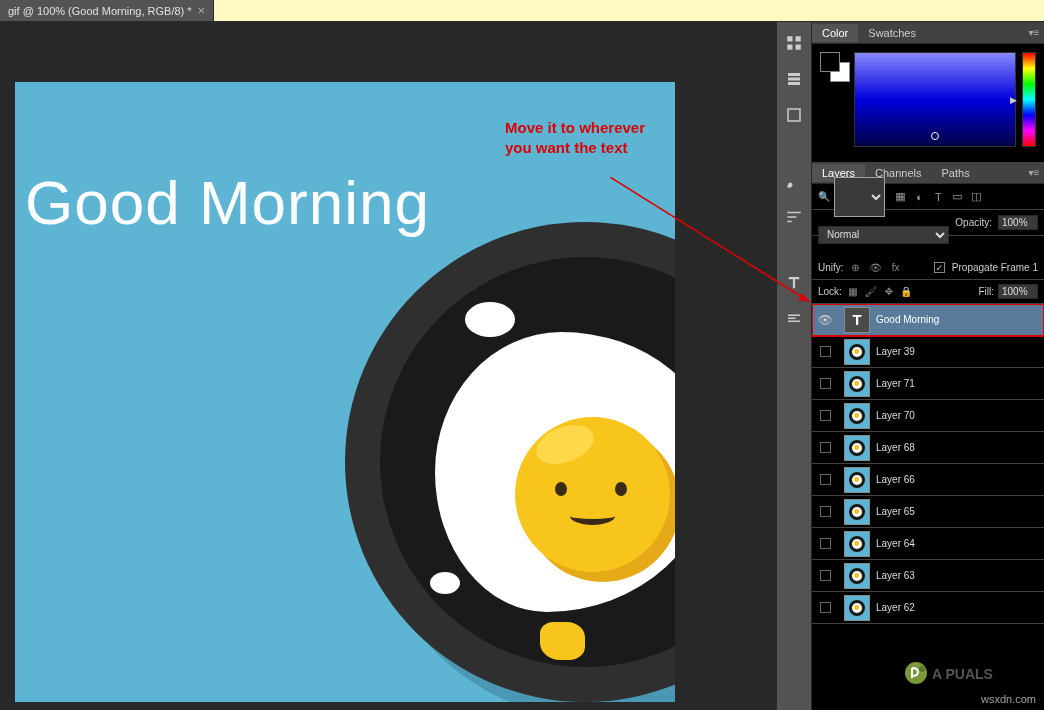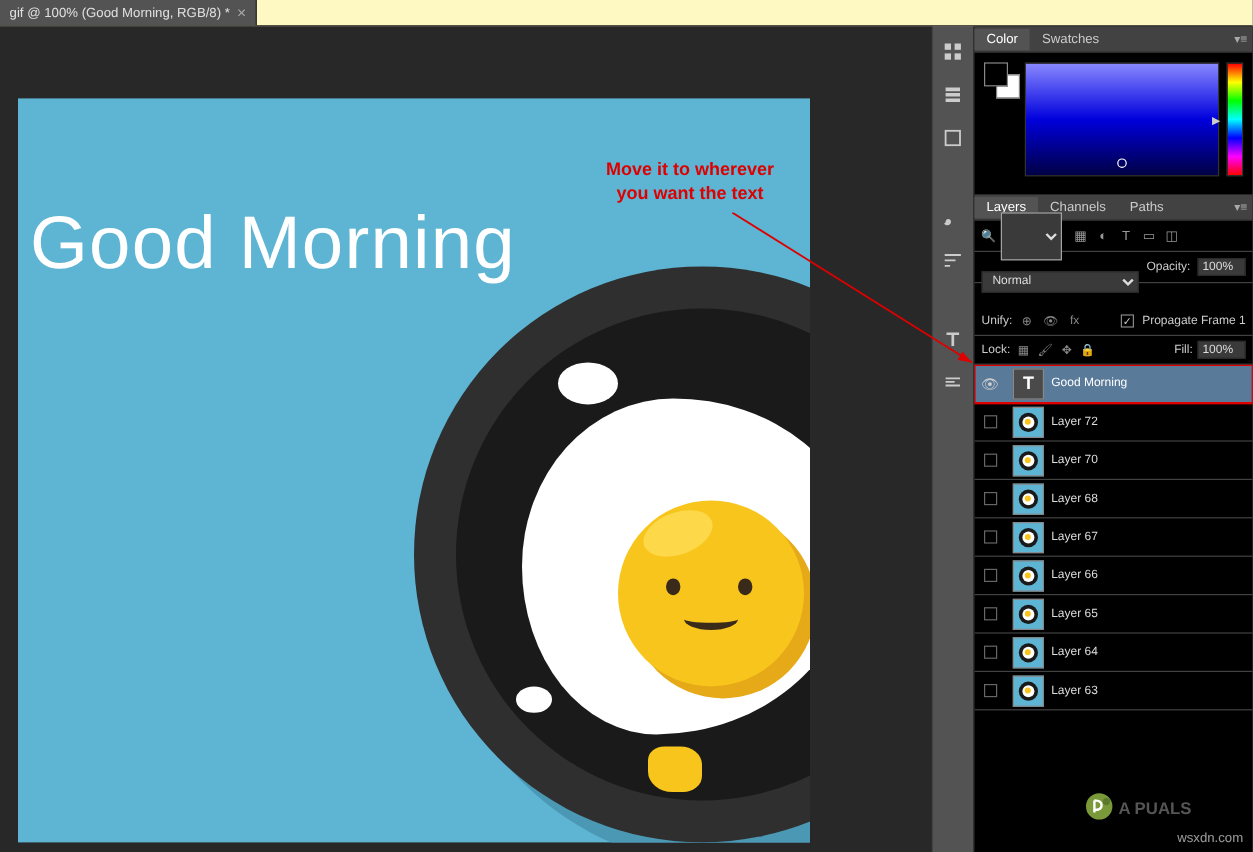--- a/index.html
+++ b/index.html
@@ -25,21 +25,21 @@
 .egg-blob2 { position: absolute; top: 350px; left: 85px; width: 30px; height: 22px; background: #fff; border-radius: 50%; }
 .yolk-shadow { position: absolute; top: 205px; left: 180px; width: 155px; height: 155px; background: #e6a917; border-radius: 50%; }
 .yolk { position: absolute; top: 195px; left: 170px; width: 155px; height: 155px; background: #f8c51c; border-radius: 50%; }
 .yolk-shine { position: absolute; top: 205px; left: 190px; width: 60px; height: 35px; background: #fdd94a; border-radius: 50%; transform: rotate(-20deg); }
 .eye { position: absolute; width: 12px; height: 14px; background: #3a2a1a; border-radius: 50%; }
 .eye.l { top: 260px; left: 210px; }
 .eye.r { top: 260px; left: 270px; }
 .mouth { position: absolute; top: 285px; left: 225px; width: 45px; height: 18px; border-bottom: 6px solid #3a2a1a; border-radius: 50%; }
 .butter { position: absolute; top: 400px; left: 195px; width: 45px; height: 38px; background: #f8c51c; border-radius: 30% 40% 35% 45%; }
 
-.annotation { position: absolute; top: 110px; left: 505px; color: #d00; font-size: 15px; font-weight: bold; text-align: center; line-height: 1.3; z-index: 10; }
+.annotation { position: absolute; top: 96px; left: 505px; color: #d00; font-size: 15px; font-weight: bold; line-height: 1.3; z-index: 10; }
 .arrow-line { position: absolute; top: 155px; left: 610px; width: 205px; height: 130px; pointer-events: none; z-index: 9; }
 
 .vtoolbar { width: 36px; background: #535353; border-left: 1px solid #2a2a2a; border-right: 1px solid #2a2a2a; padding-top: 8px; display: flex; flex-direction: column; gap: 10px; align-items: center; }
 .vtool { width: 26px; height: 26px; display: flex; align-items: center; justify-content: center; color: #ccc; font-size: 14px; cursor: pointer; }
 .vtool svg { width: 18px; height: 18px; fill: #ccc; }
 
 .panels { width: 232px; background: #000000; display: flex; flex-direction: column; }
 
 .panel-header { height: 22px; background: #424242; display: flex; align-items: center; border-bottom: 1px solid #2a2a2a; }
 .panel-tab { padding: 3px 10px; font-size: 11px; color: #ccc; cursor: pointer; }
@@ -252,21 +252,33 @@
           <div class="layer-row">
             <div class="vis-col">
               <div class="empty-vis"></div>
             </div>
             <div class="layer-thumb">
               <div class="thumb-pan">
                 <div class="thumb-egg"></div>
                 <div class="thumb-yolk"></div>
               </div>
             </div>
-            <span class="layer-name">Layer 72</span>
+            <span class="layer-name">Layer 39</span>
+          </div>
+          <div class="layer-row">
+            <div class="vis-col">
+              <div class="empty-vis"></div>
+            </div>
+            <div class="layer-thumb">
+              <div class="thumb-pan">
+                <div class="thumb-egg"></div>
+                <div class="thumb-yolk"></div>
+              </div>
+            </div>
+            <span class="layer-name">Layer 71</span>
           </div>
           <div class="layer-row">
             <div class="vis-col">
               <div class="empty-vis"></div>
             </div>
             <div class="layer-thumb">
               <div class="thumb-pan">
                 <div class="thumb-egg"></div>
                 <div class="thumb-yolk"></div>
               </div>
@@ -288,32 +300,20 @@
           <div class="layer-row">
             <div class="vis-col">
               <div class="empty-vis"></div>
             </div>
             <div class="layer-thumb">
               <div class="thumb-pan">
                 <div class="thumb-egg"></div>
                 <div class="thumb-yolk"></div>
               </div>
             </div>
-            <span class="layer-name">Layer 67</span>
-          </div>
-          <div class="layer-row">
-            <div class="vis-col">
-              <div class="empty-vis"></div>
-            </div>
-            <div class="layer-thumb">
-              <div class="thumb-pan">
-                <div class="thumb-egg"></div>
-                <div class="thumb-yolk"></div>
-              </div>
-            </div>
             <span class="layer-name">Layer 66</span>
           </div>
           <div class="layer-row">
             <div class="vis-col">
               <div class="empty-vis"></div>
             </div>
             <div class="layer-thumb">
               <div class="thumb-pan">
                 <div class="thumb-egg"></div>
                 <div class="thumb-yolk"></div>
@@ -337,20 +337,32 @@
             <div class="vis-col">
               <div class="empty-vis"></div>
             </div>
             <div class="layer-thumb">
               <div class="thumb-pan">
                 <div class="thumb-egg"></div>
                 <div class="thumb-yolk"></div>
               </div>
             </div>
             <span class="layer-name">Layer 63</span>
+          </div>
+          <div class="layer-row">
+            <div class="vis-col">
+              <div class="empty-vis"></div>
+            </div>
+            <div class="layer-thumb">
+              <div class="thumb-pan">
+                <div class="thumb-egg"></div>
+                <div class="thumb-yolk"></div>
+              </div>
+            </div>
+            <span class="layer-name">Layer 62</span>
           </div>
         </div>
     </div>
   </div>
 </div>
 
 <div class="appuals">
   <svg width="110" height="30" viewBox="0 0 110 30">
     <circle cx="12" cy="15" r="11" fill="#7a9a3a"></circle>
     <path d="M8 10 L8 20 M8 10 Q14 10 14 14 Q14 18 8 18" stroke="#fff" stroke-width="2" fill="none"></path>

